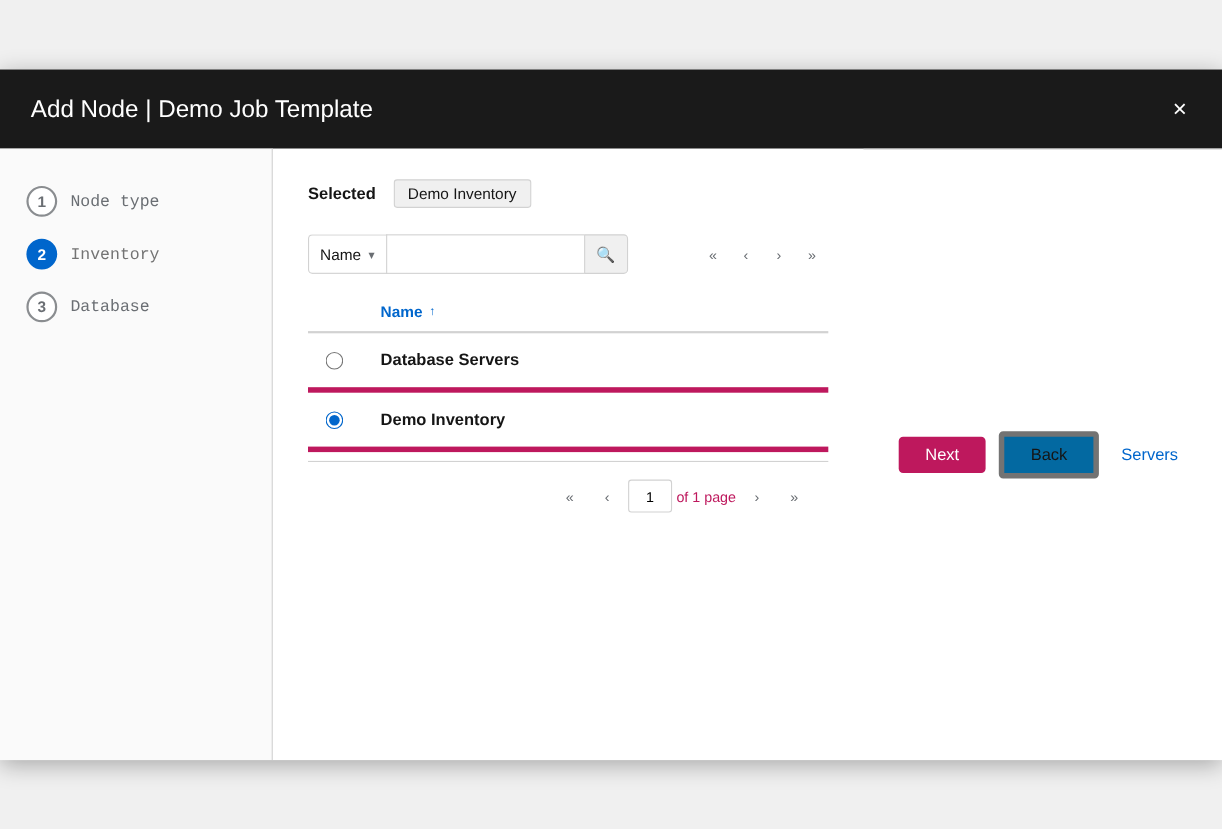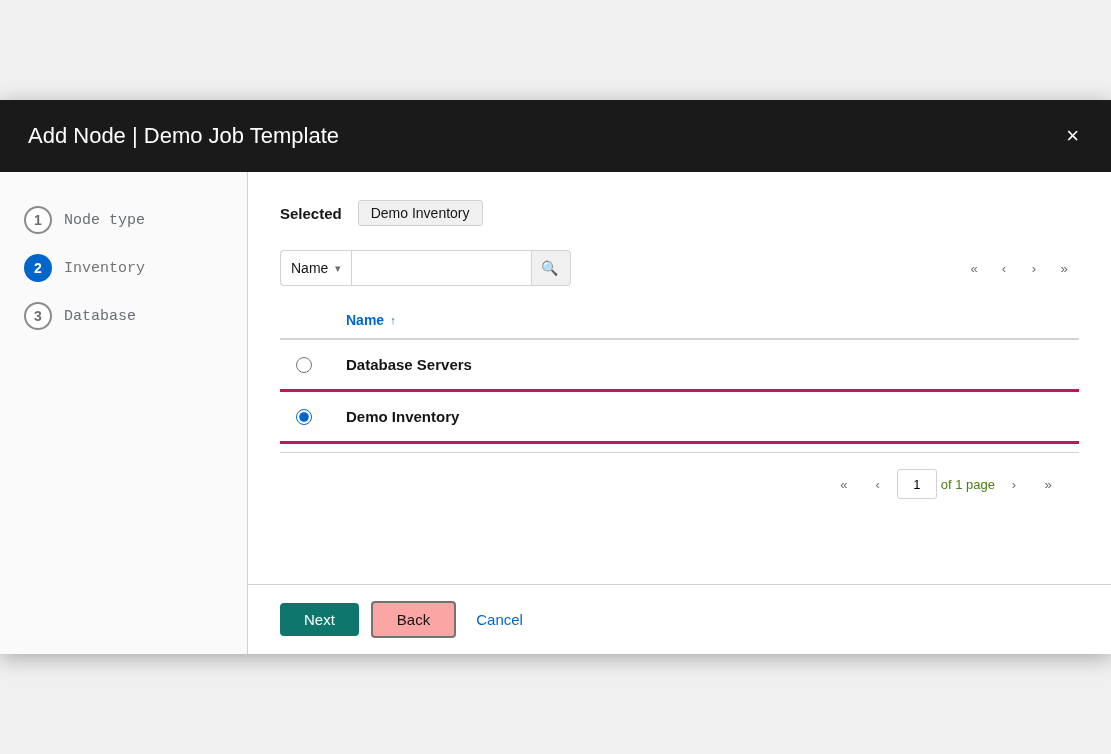--- a/index.html
+++ b/index.html
@@ -1,20 +1,20 @@
 <!DOCTYPE html>
 <html><head>
   <meta charset="utf-8">
   <style>
     * { box-sizing: border-box; margin: 0; padding: 0; }
     body { font-family: 'RedHatDisplay', 'Helvetica Neue', Arial, sans-serif; background: #f0f0f0; display: flex; align-items: center; justify-content: center; min-height: 100vh; }
 
     .modal {
       width: 1111px;
-      height: 554px;
+      height: 628px;
       background: #fff;
       display: flex;
       flex-direction: column;
       overflow: hidden;
       box-shadow: 0 4px 20px rgba(0,0,0,0.3);
     }
 
     .modal-header {
       background: #1a1a1a;
       color: #fff;
@@ -99,21 +99,21 @@
     }
 
     .step-label.active {
       color: #737373;
       font-weight: 500;
     }
 
     .content {
       flex: 1;
       display: flex;
-      flex-direction: column;
+      flex-direction: row;
       overflow: hidden;
     }
 
     .content-main {
       flex: 1;
       padding: 28px 32px;
       overflow-y: auto;
     }
 
     .selected-row {
@@ -227,21 +227,21 @@
 
     .sort-icon {
       color: #0066cc;
       font-size: 11px;
     }
 
     .table-row {
       display: flex;
       align-items: center;
       padding: 16px 16px;
-      border-bottom: 3px solid #be185d;
+      border-bottom: 5px solid #be185d;
     }
 
     .col-radio {
       width: 50px;
       display: flex;
       align-items: center;
     }
 
     .radio-input {
       width: 16px;
@@ -271,48 +271,48 @@
       border-radius: 3px;
       width: 40px;
       height: 30px;
       text-align: center;
       font-size: 13px;
       outline: none;
     }
 
     .pag-of-text {
       font-size: 13px;
-      color: #4d7c0f;
+      color: #be185d;
     }
 
     .content-footer {
       border-top: 1px solid #d2d2d2;
       padding: 16px 32px;
       display: flex;
       align-items: center;
       gap: 12px;
       background: #fff;
       flex-shrink: 0;
     }
 
     .btn-next {
-      background: #0f766e;
+      background: #be185d;
       color: #fff;
       border: none;
       border-radius: 4px;
       padding: 8px 24px;
       font-size: 15px;
       cursor: pointer;
       font-weight: 500;
     }
 
     .btn-back {
-      background: #fca5a5;
-      color: #151515;
-      border: 2px solid #737373;
+      background: #0369a1;
+      color: #151515;
+      border: 5px solid #737373;
       border-radius: 4px;
       padding: 8px 24px;
       font-size: 15px;
       cursor: pointer;
       font-weight: 500;
     }
 
     .btn-cancel {
       background: none;
       border: none;
@@ -419,17 +419,17 @@
           <span class="pag-of-text">of 1 page</span>
           <button class="pag-btn">›</button>
           <button class="pag-btn">»</button>
         </div>
 
       </div>
 
       <div class="content-footer">
         <button class="btn-next">Next</button>
         <button class="btn-back">Back</button>
-        <button class="btn-cancel">Cancel</button>
+        <button class="btn-cancel">Servers</button>
       </div>
     </div>
   </div>
 </div>
 
 </body></html>

